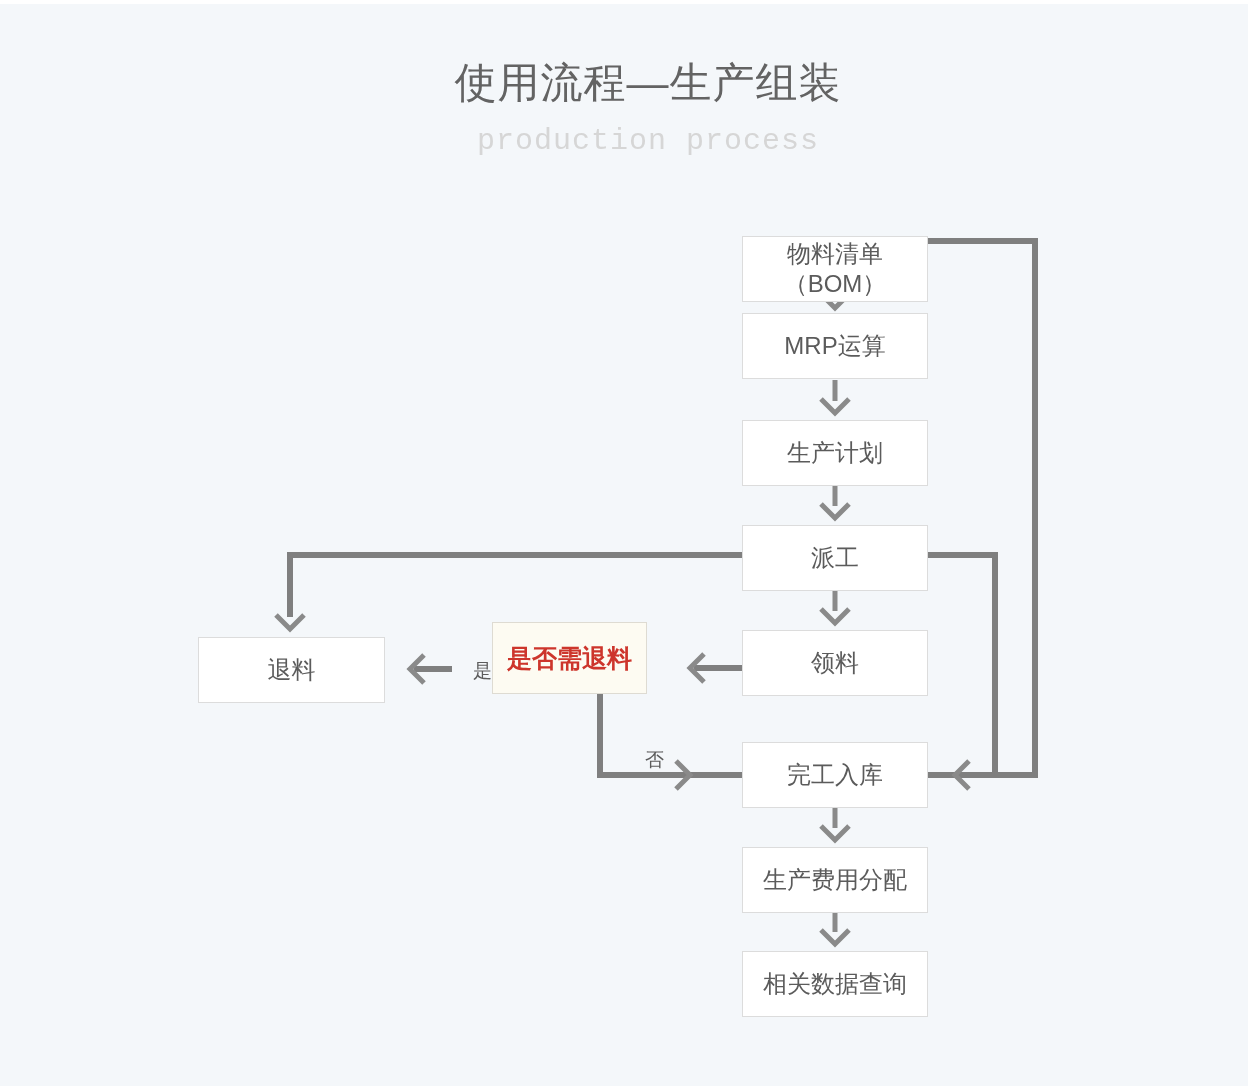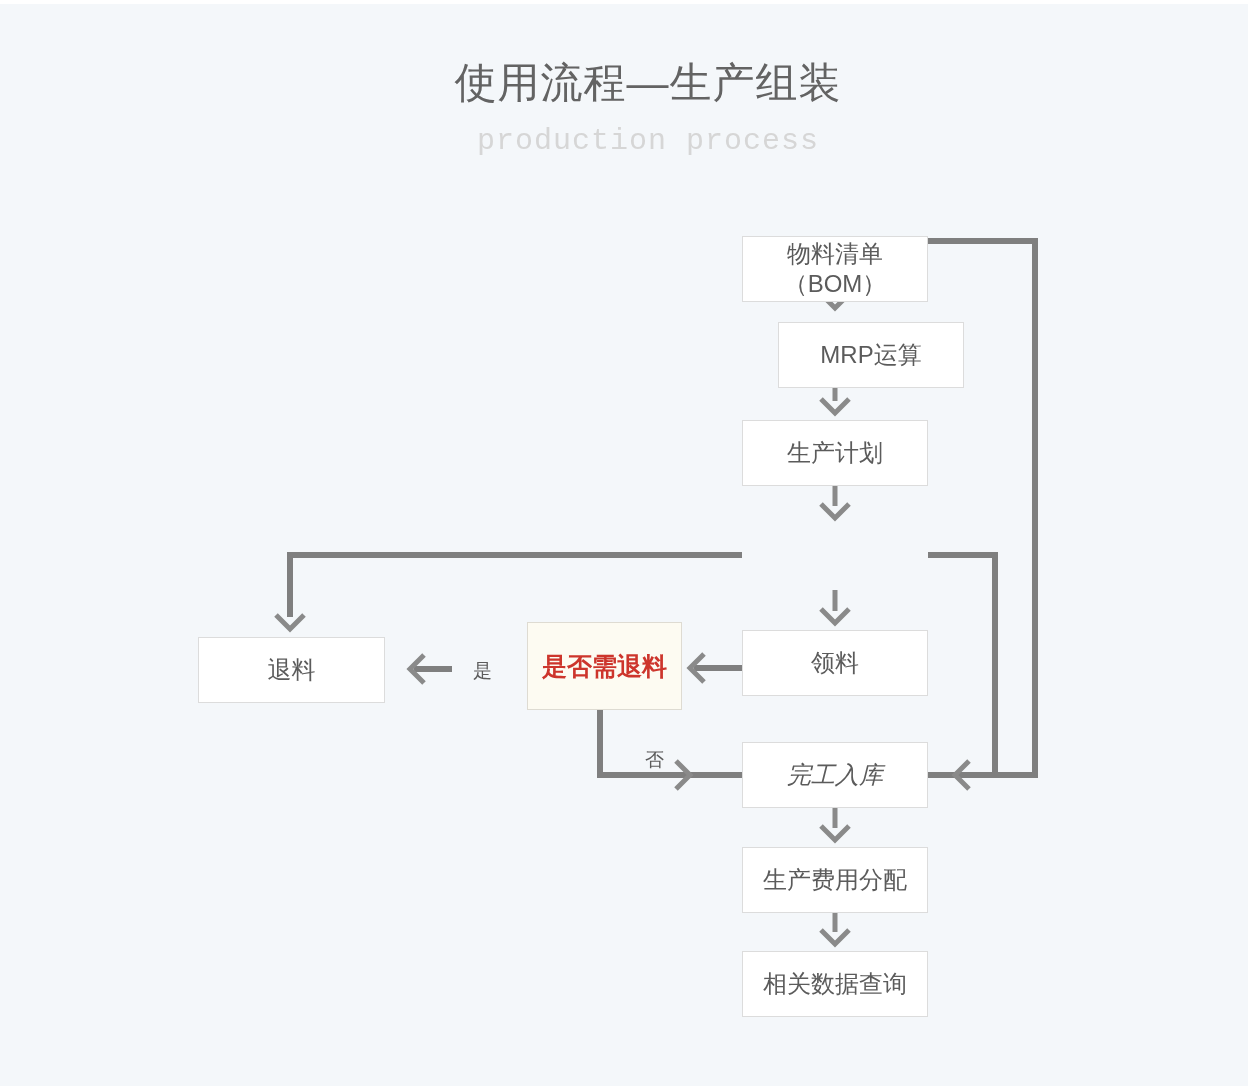--- a/index.html
+++ b/index.html
@@ -126,24 +126,25 @@
       <polyline class="head" points="821,826 835,840 849,826"></polyline>
     </g>
     <g>
       <line class="shaft" x1="835" y1="912" x2="835" y2="932"></line>
       <polyline class="head" points="821,930 835,944 849,930"></polyline>
     </g>
   </svg>
 
   <div class="node" style="left:742px;top:209px;width:186px;height:66px;margin-top:27px;">物料清单
 （BOM）</div>
-  <div class="node" style="left:742px;top:322px;width:186px;height:66px;margin-left:36px;">MRP运算</div>
+  <div class="node" style="left:742px;top:313px;width:186px;height:66px;">MRP运算</div>
   <div class="node" style="left:742px;top:420px;width:186px;height:66px;">生产计划</div>
+  <div class="node" style="left:742px;top:525px;width:186px;height:66px;">派工</div>
   <div class="node" style="left:742px;top:630px;width:186px;height:66px;">领料</div>
-  <div class="node decision" style="left:527px;top:622px;width:155px;height:88px;">是否需退料</div>
+  <div class="node decision" style="left:492px;top:622px;width:155px;height:72px;">是否需退料</div>
   <div class="node" style="left:198px;top:637px;width:187px;height:66px;">退料</div>
-  <div class="node" style="left:742px;top:742px;width:186px;height:66px;font-style:italic;">完工入库</div>
+  <div class="node" style="left:742px;top:742px;width:186px;height:66px;">完工入库</div>
   <div class="node" style="left:742px;top:847px;width:186px;height:66px;">生产费用分配</div>
   <div class="node" style="left:742px;top:951px;width:186px;height:66px;">相关数据查询</div>
 
   <span class="branch-label" style="left:473px;top:661px;">是</span>
   <span class="branch-label" style="left:645px;top:750px;">否</span>
 </div>
 
 </body></html>

